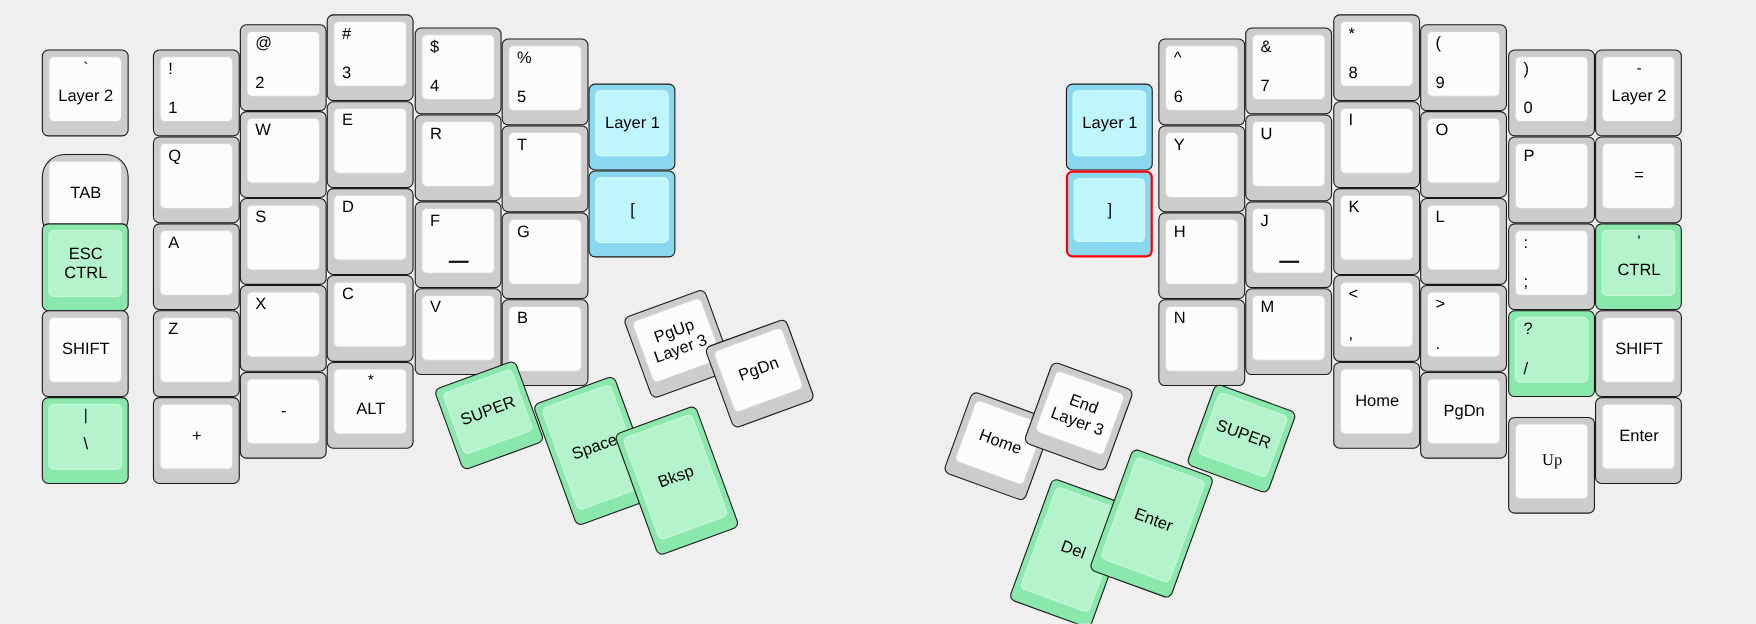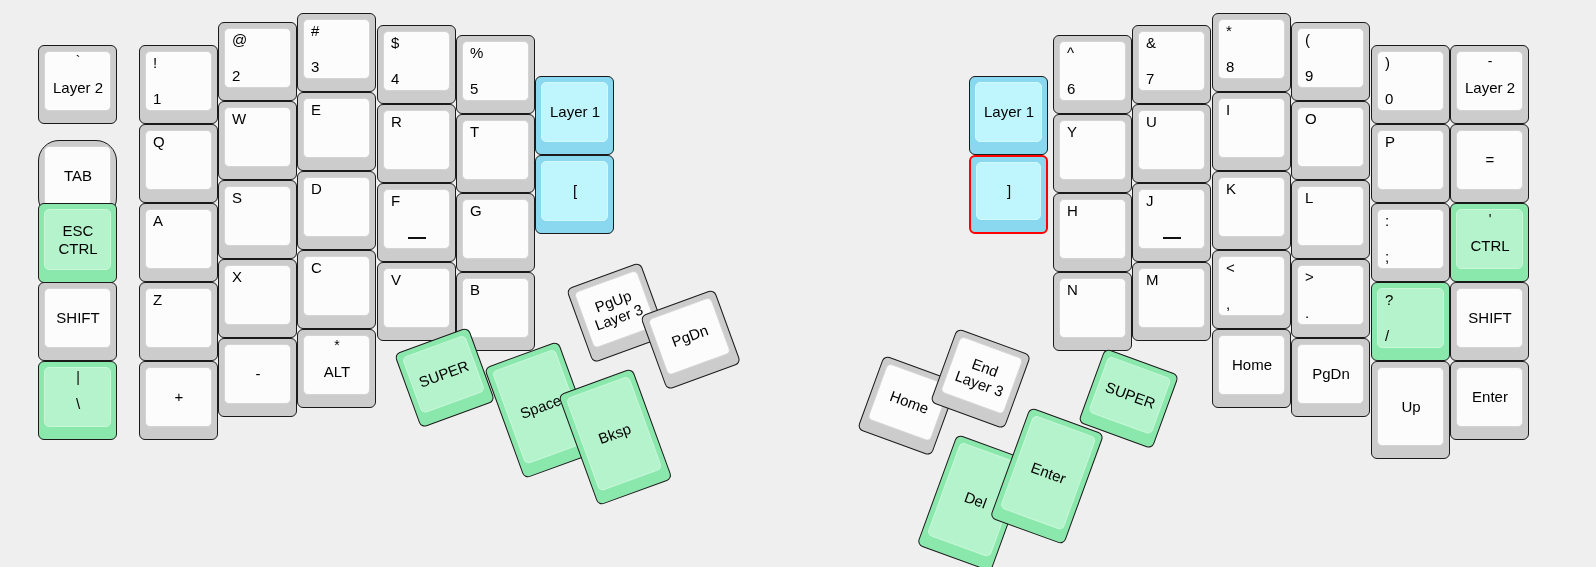--- a/index.html
+++ b/index.html
@@ -364,21 +364,21 @@
         <div class="lg lg-tl">:</div>
         <div class="lg lg-tl">;</div>
       </div>
     </div>
     <div class="key green" style="left: 1371px; top: 282px; width: 79px; height: 79px;">
       <div class="cap tl-bl">
         <div class="lg lg-tl">?</div>
         <div class="lg lg-tl">/</div>
       </div>
     </div>
-    <div class="key" style="left: 1371px; top: 361px; width: 79px; height: 98px;">
+    <div class="key" style="left: 1371px; top: 379px; width: 79px; height: 88px; font-family: Liberation Serif, serif;">
       <div class="cap center">
         <div class="lg lg-c">Up</div>
       </div>
     </div>
     <div class="key" style="left: 1450px; top: 45px; width: 79px; height: 79px;">
       <div class="cap tc-c">
         <div class="lg lg-tc">-</div>
         <div class="lg lg-c">Layer 2</div>
       </div>
     </div>

